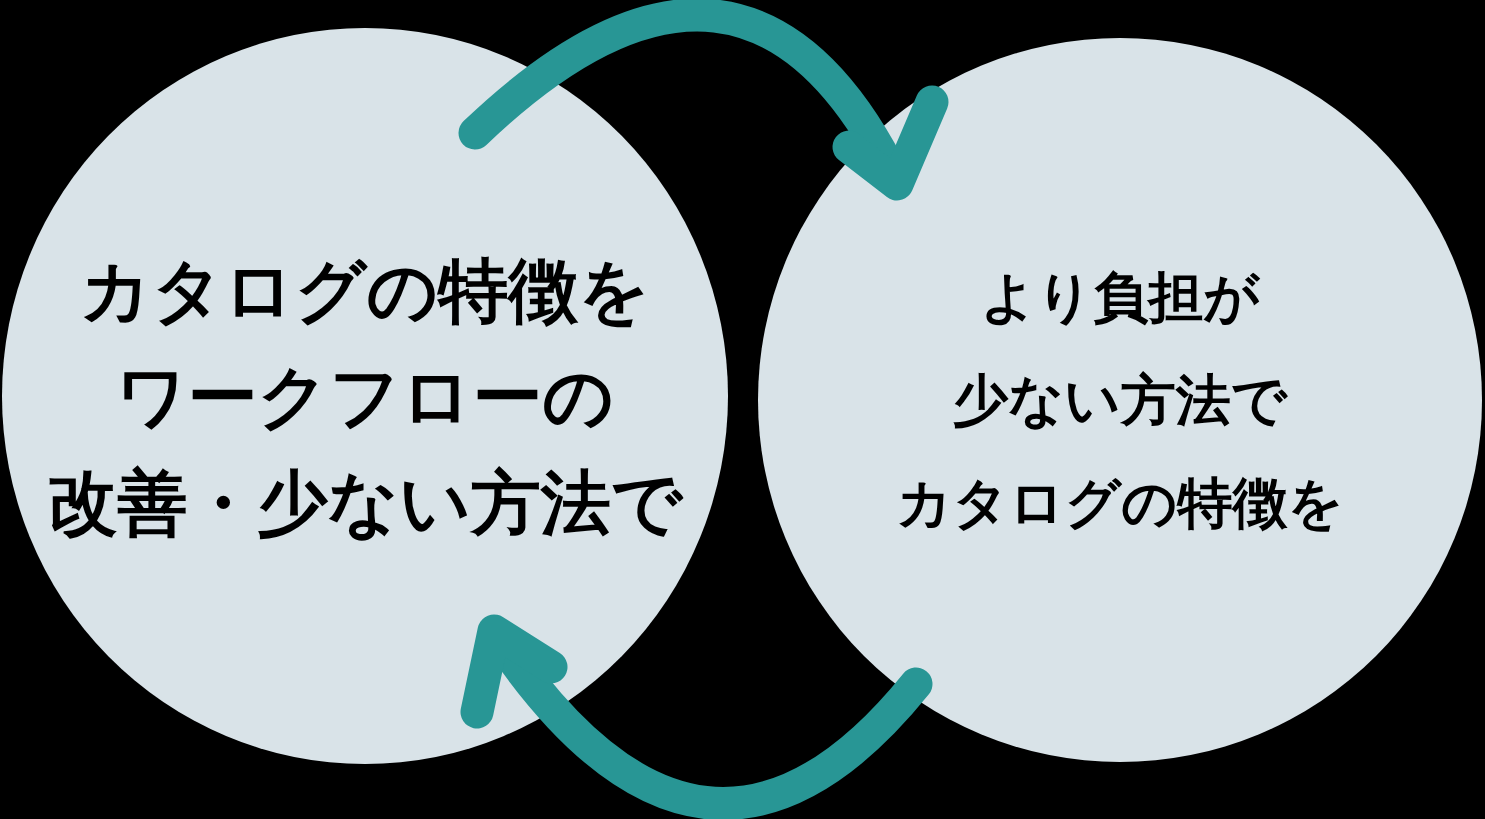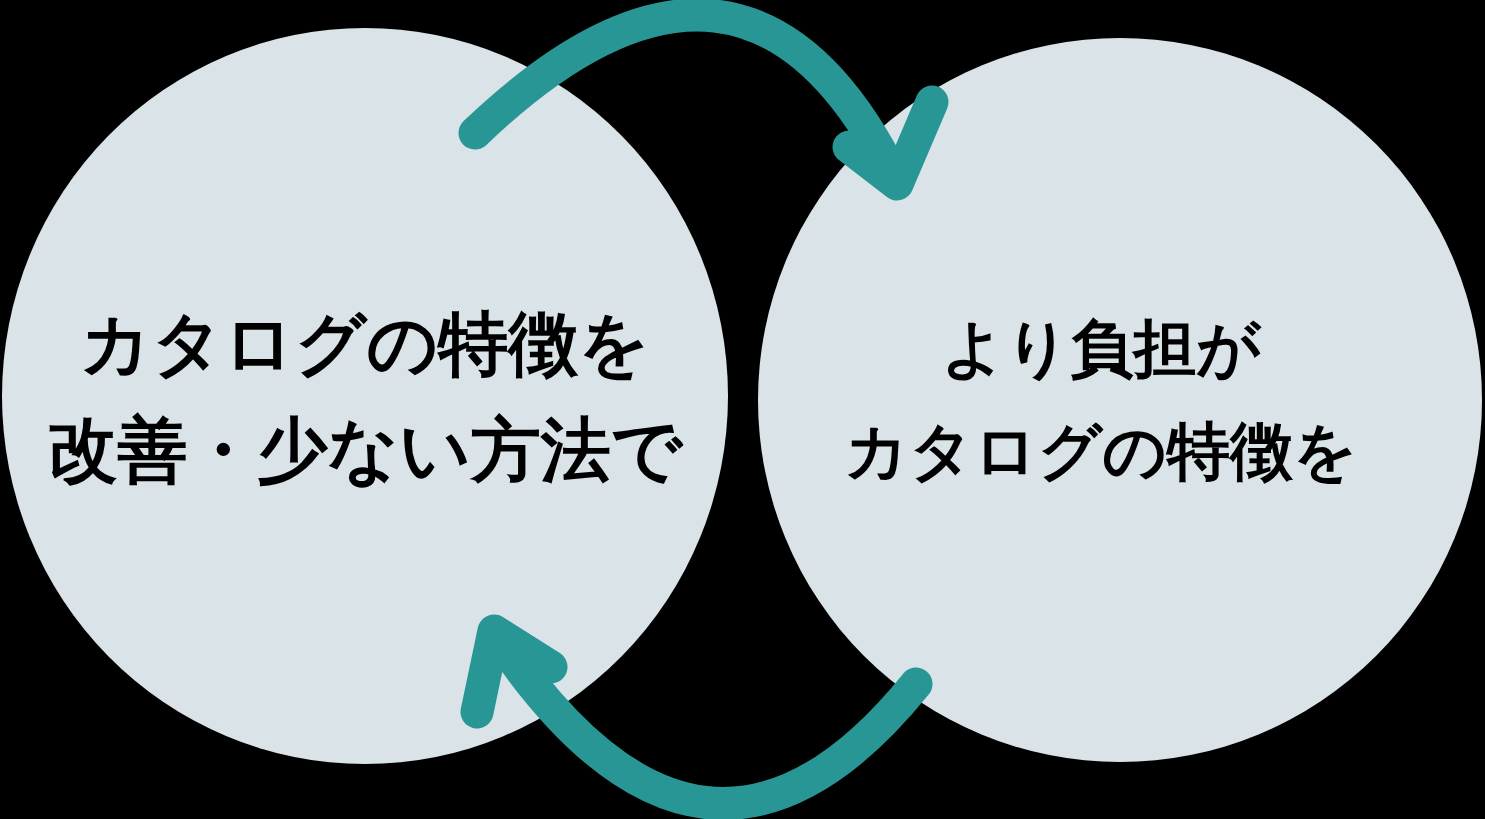--- a/index.html
+++ b/index.html
@@ -43,25 +43,25 @@
   .text-left {
     left: 2px;
     top: 28px;
     width: 726px;
     height: 737px;
     font-size: 70px;
     line-height: 106px;
     text-align: right;
   }
   .text-right {
-    left: 739px;
+    left: 758px;
     top: 38px;
     width: 724px;
     height: 724px;
-    font-size: 63px;
+    font-size: 55px;
     line-height: 103px;
   }
   .text-line {
     display: block;
     white-space: nowrap;
   }
 </style>
 </head>
 <body style="background: rgb(0, 0, 0);">
 
@@ -79,21 +79,23 @@
     </g>
 
     <g>
       <path class="arrow" d="M 916 684 Q 705 945 497 636" stroke="#289695"></path>
       <path class="arrow" d="M 477 712 L 494 631 L 551 667" stroke="#289695"></path>
     </g>
   </svg>
 
   <div class="text-block text-left" lang="ja" style="color: rgb(0, 0, 0);">
     <span class="text-line">カタログの特徴を</span>
+    <span class="text-line">ワークフローの</span>
     <span class="text-line">改善・少ない方法で</span>
   </div>
 
   <div class="text-block text-right" lang="ja" style="color: rgb(0, 0, 0);">
     <span class="text-line">より負担が</span>
+    <span class="text-line">少ない方法で</span>
     <span class="text-line">カタログの特徴を</span>
   </div>
 
 </div>
 
 </body></html>

